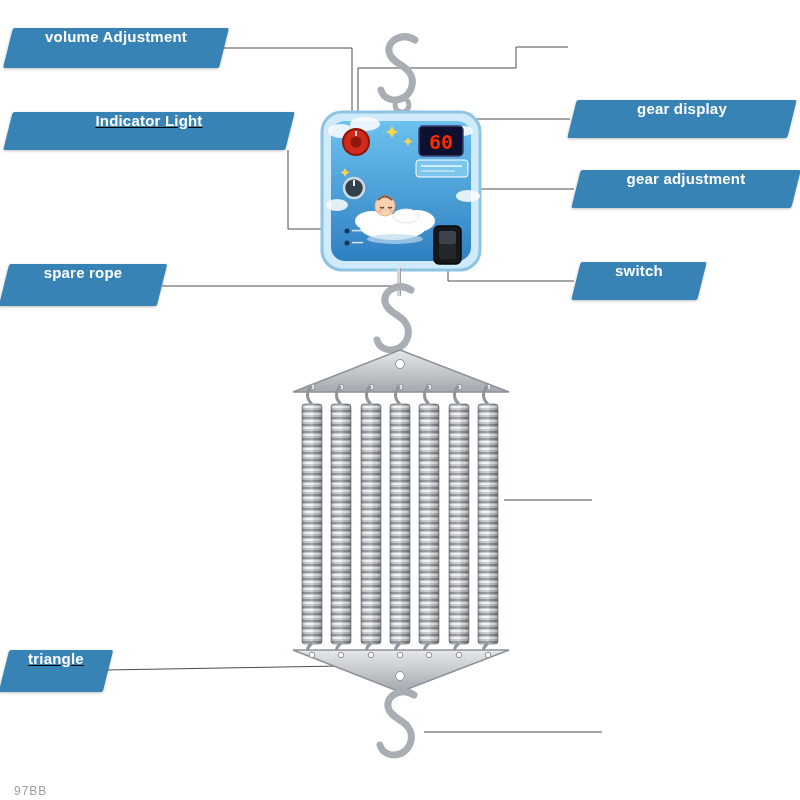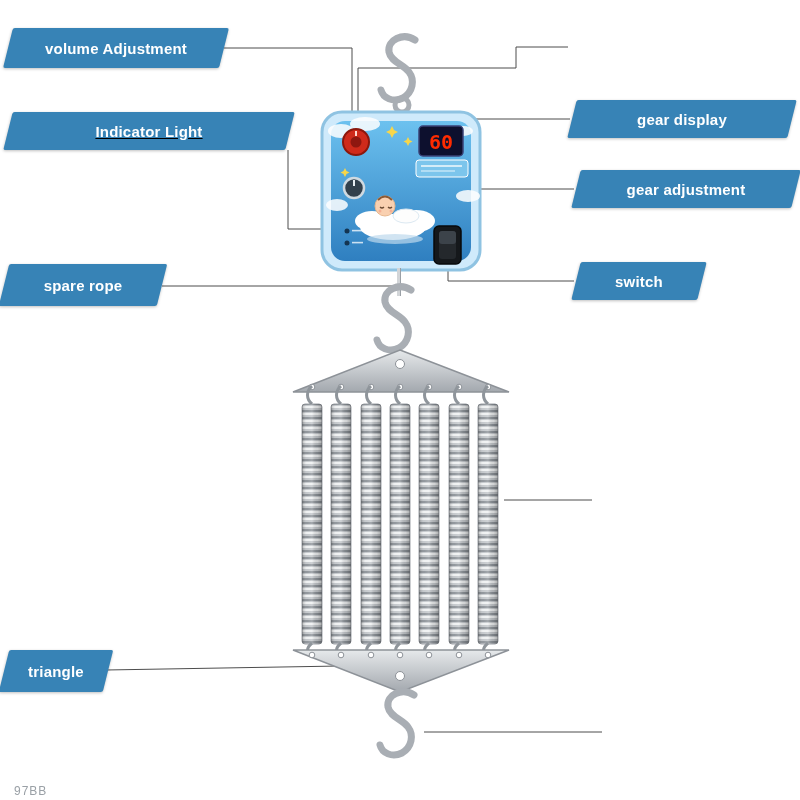--- a/index.html
+++ b/index.html
@@ -2,36 +2,36 @@
 <html style="--label-bg: #3783b6; --label-text: #ffffff; --connector: #4d4d4d;"><head>
 <meta charset="utf-8">
 <style>
   html,body { margin:0; padding:0; background:#fff; }
   .stage {
     position:relative; width:800px; height:800px; background:#ffffff;
     overflow:hidden; font-family:"Liberation Sans", sans-serif;
   }
   svg.scene { position:absolute; left:0; top:0; z-index:1; }
 
-  .label { position:absolute; z-index:3; display:flex; align-items:center; justify-content:center; }
+  .label { position:absolute; z-index:3; display:flex; justify-content:center; }
   .label .bg {
     position:absolute; inset:0; background:var(--label-bg,#3783b6);
     transform:skewX(-14deg); border-radius:2px; box-shadow:0 1px 3px rgba(0,0,0,.25);
   }
   .label .txt { position:relative; color:var(--label-text,#ffffff); font-size:15px; font-weight:bold; letter-spacing:.2px; white-space:nowrap; }
 
   .l-volume   { left:8px;   top:28px;  width:216px; height:40px; }
   .l-speed    { left:570px; top:28px;  width:222px; height:38px; }
   .l-indic    { left:8px;   top:112px; width:282px; height:38px;text-decoration:underline; }
   .l-geardisp { left:572px; top:100px; width:220px; height:38px; }
   .l-gearadj  { left:576px; top:170px; width:220px; height:38px; }
   .l-rope     { left:4px;   top:264px; width:158px; height:42px; }
   .l-switch   { left:576px; top:262px; width:126px; height:38px; }
   .l-spring   { left:594px; top:480px; width:118px; height:40px; }
-  .l-triangle { left:4px;   top:650px; width:104px; height:42px; }
+  .l-triangle { left:4px;   top:650px; width:104px; height:42px;text-decoration:underline; }
   .l-hookup   { left:604px; top:712px; width:118px; height:40px; }
 
   .connectors polyline { fill:none; stroke:var(--connector,#4d4d4d); stroke-width:1; }
   .hookline { stroke:#8f959b; stroke-width:3; fill:none; }
   .metalstroke { stroke:#a9aeb4; fill:none; }
 
   .watermark {
     position:absolute; left:6px; bottom:2px; z-index:4;
     color:#9aa0a6; font-size:12px; letter-spacing:1px;margin-left:8px;
   }

